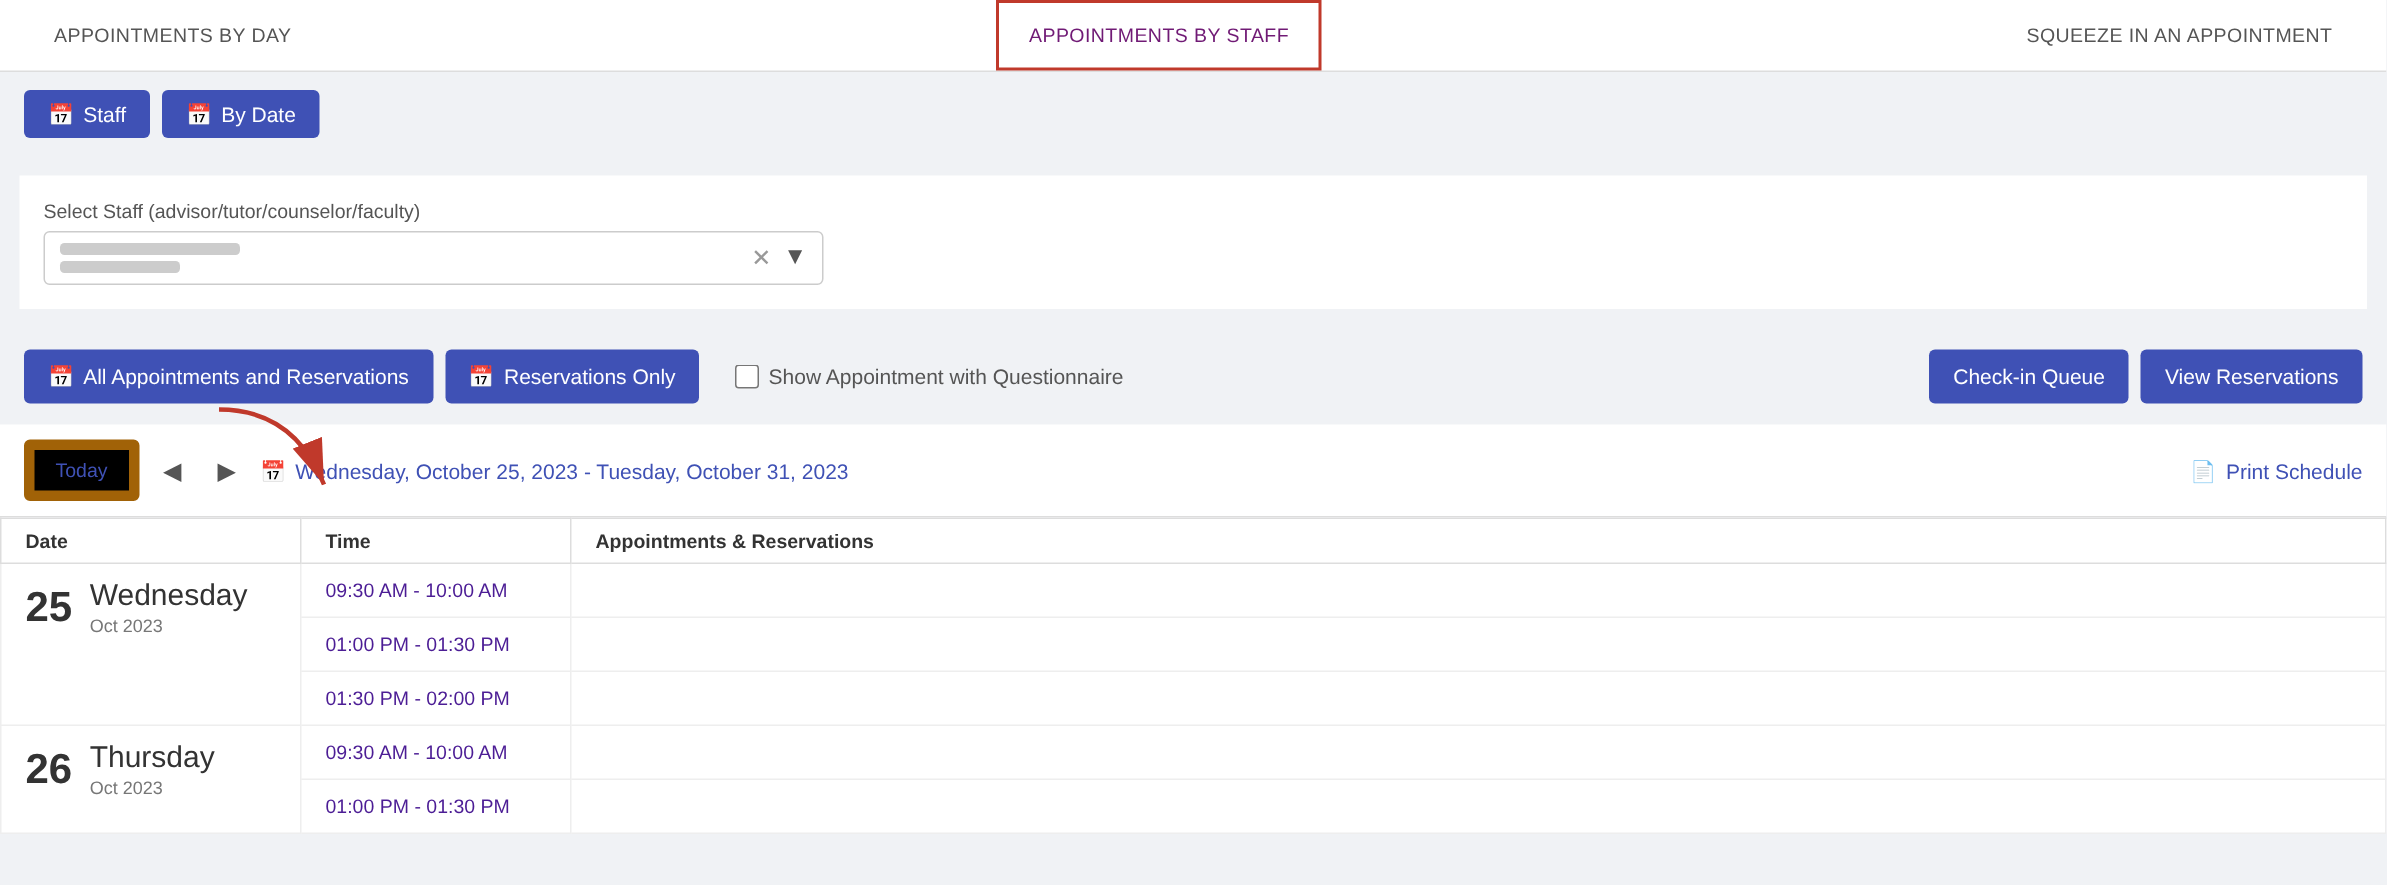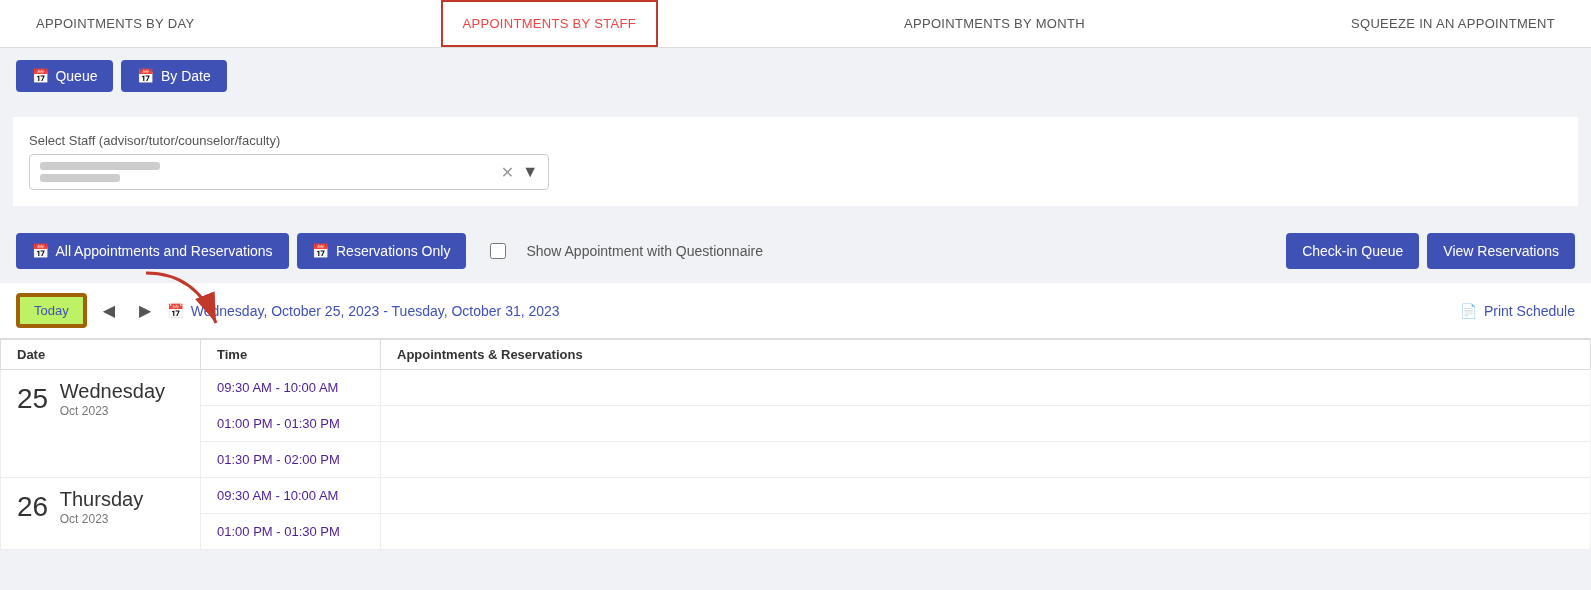--- a/index.html
+++ b/index.html
@@ -21,21 +21,21 @@
       font-weight: 500;
       color: #555;
       cursor: pointer;
       border: none;
       background: none;
       text-transform: uppercase;
       letter-spacing: 0.3px;
       white-space: nowrap;
     }
     .top-tab.active {
-      color: #ef4444;
+      color: #701a75;
       border: 2px solid #c0392b;
     }
 
     
     .view-buttons-row {
       display: flex;
       align-items: center;
       padding: 12px 16px;
       background: #f0f2f5;
       gap: 8px;
@@ -111,21 +111,21 @@
       font-size: 14px;
       cursor: pointer;
       display: flex;
       align-items: center;
       gap: 6px;
     }
     .filter-spacer { flex: 1; }
     .checkbox-label {
       display: flex;
       align-items: flex-end;
-      gap: 20px;
+      gap: 6px;
       font-size: 14px;
       color: #555;
       cursor: pointer;
     }
     .checkbox-label input[type="checkbox"] {
       width: 16px;
       height: 16px;
     }
     .btn-action {
       background: #3f51b5;
@@ -140,23 +140,23 @@
     
     .date-nav-row {
       display: flex;
       align-items: center;
       padding: 10px 16px;
       background: #fff;
       border-bottom: 1px solid #ddd;
       gap: 8px;
     }
     .btn-today {
-      background: #bef264;
+      background: #000000;
       color: #3f51b5;
-      border: 4px solid #a16207;
+      border: 7px solid #a16207;
       border-radius: 4px;
       padding: 6px 14px;
       font-size: 13px;
       cursor: pointer;
     }
     .btn-nav {
       background: none;
       border: none;
       color: #555;
       font-size: 16px;
@@ -201,21 +201,21 @@
       padding: 10px 16px;
       font-size: 13px;
       vertical-align: top;
     }
     .date-cell {
       width: 200px;
       min-width: 180px;
     }
     .date-number {
       font-size: 28px;
-      font-weight: 400;
+      font-weight: 700;
       color: #333;
       display: inline-block;
       margin-right: 8px;
       vertical-align: middle;
       text-align: right;
     }
     .date-info {
       display: inline-block;
       vertical-align: middle;
     }
@@ -245,28 +245,27 @@
       z-index: 10;
       pointer-events: none;
     }
   </style>
 </head>
 <body>
 
 <div class="top-tabs">
   <button class="top-tab">APPOINTMENTS BY DAY</button>
   <button class="top-tab active">APPOINTMENTS BY STAFF</button>
-  <button class="top-tab">APPOINTMENTS BY MONTH</button>
   <button class="top-tab">SQUEEZE IN AN APPOINTMENT</button>
 </div>
 
 <div class="view-buttons-row">
   <button class="btn-purple">
     <span>📅</span>
-    <span>Queue</span>
+    <span>Staff</span>
   </button>
   <button class="btn-purple">
     <span>📅</span>
     <span>By Date</span>
   </button>
 </div>
 
 <div class="select-staff-section">
   <div class="select-staff-label">Select Staff (advisor/tutor/counselor/faculty)</div>
   <div class="select-staff-input">

